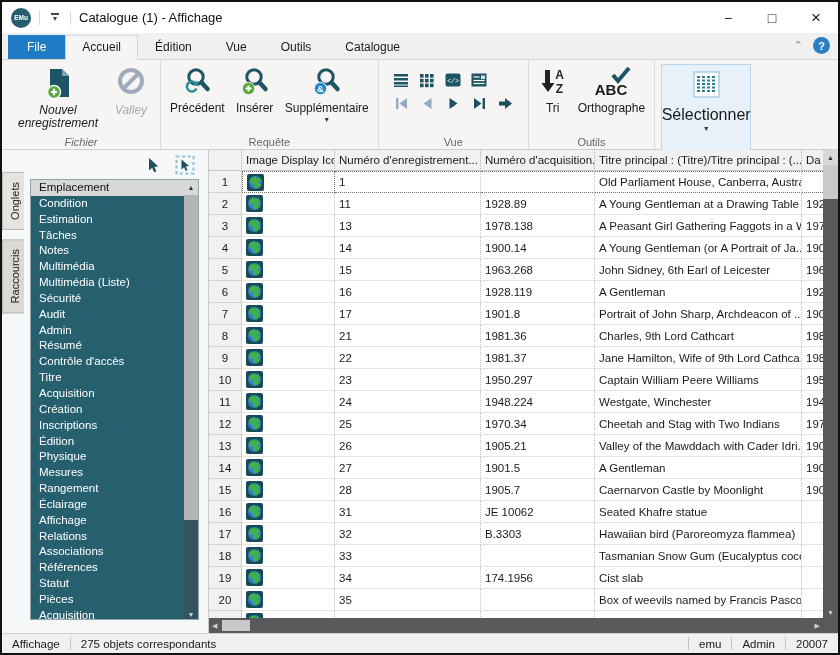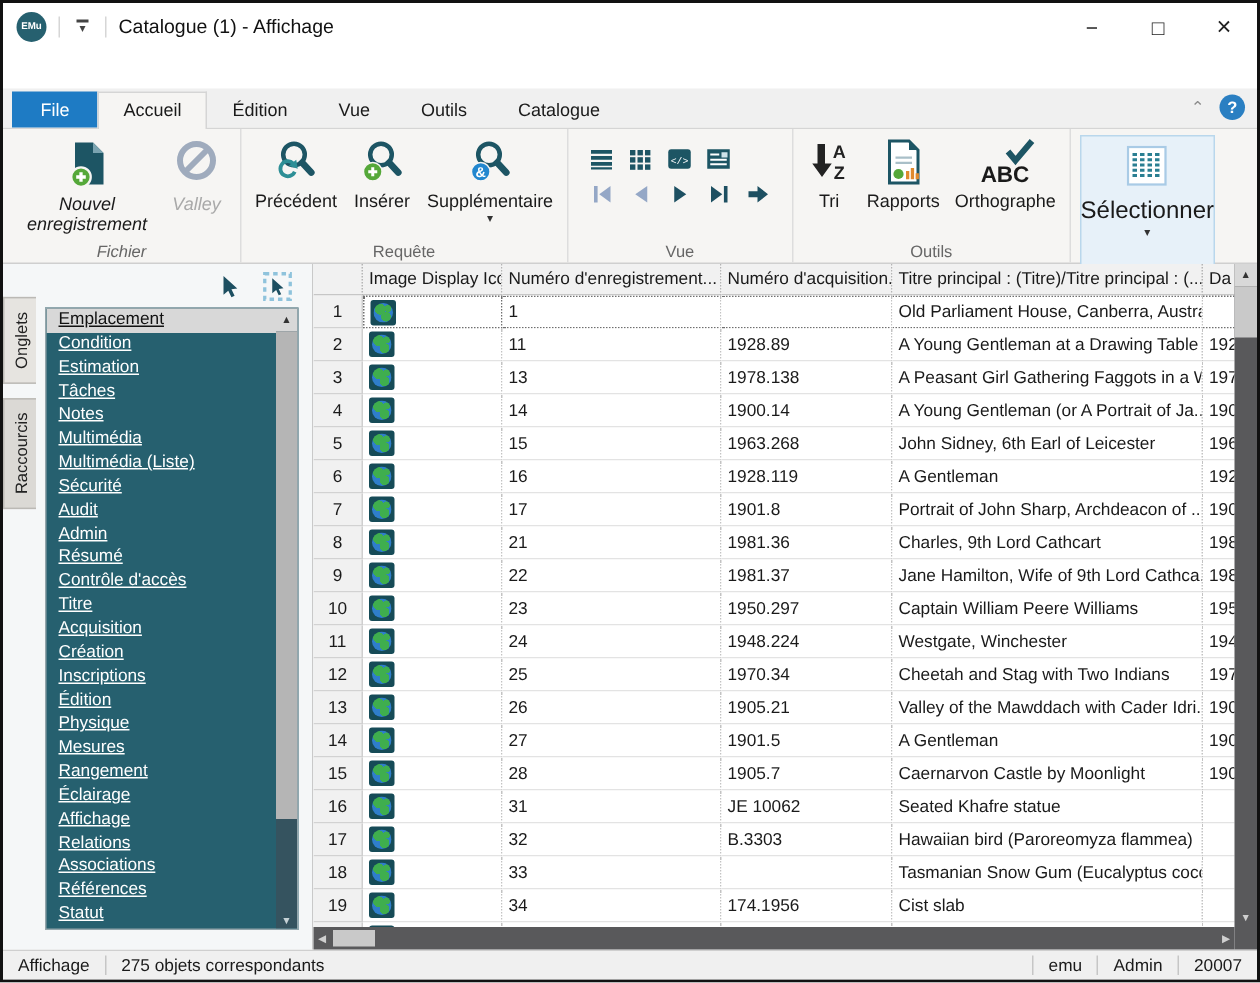--- a/index.html
+++ b/index.html
@@ -13,21 +13,21 @@
   .tb-sep{width:1px;height:14px;background:#d6d6d6;margin:0 8px;}
   .qat{display:flex;flex-direction:column;align-items:center;width:14px;cursor:default;}
   .qat .bar{width:8px;height:2px;background:#444;margin-bottom:1px;}
   .qat .chev{font-size:8px;color:#444;line-height:6px;}
   .title-text{font-size:13px;color:#111;}
   .win-controls{margin-left:auto;display:flex;height:100%;}
   .win-btn{width:44px;display:flex;align-items:center;justify-content:center;font-size:14px;color:#222;}
   .win-btn.close{font-size:17px;}
 
   
-  .menubar{height:26px;background:#f0f0f0;display:flex;align-items:flex-end;position:relative;flex:0 0 auto;margin-top:26px;}
+  .menubar{height:26px;background:#f0f0f0;display:flex;align-items:flex-end;position:relative;flex:0 0 auto;}
   .mtab{padding:5px 17px 5px;font-size:12px;color:#1a1a1a;}
   .mtab.file{background:#1e7bc4;color:#fff;margin-left:6px;padding:5px 19px;}
   .mtab.active{background:#f6f5f3;border:1px solid #d5d5d5;border-bottom:none;padding:4px 16px 6px;margin-bottom:-1px;z-index:2;}
   .menu-right{position:absolute;right:8px;top:4px;display:flex;align-items:center;gap:10px;}
   .collapse-chev{color:#8a8a8a;font-size:11px;}
   .help-circle{width:17px;height:17px;border-radius:50%;background:#2a7fc2;color:#fff;font-weight:bold;font-size:11px;display:flex;align-items:center;justify-content:center;}
 
   
   .ribbon{height:91px;background:#f6f5f3;border-top:1px solid #d5d5d5;border-bottom:1px solid #cfcfcf;display:flex;align-items:stretch;flex:0 0 auto;}
   .rgroup{position:relative;display:flex;align-items:flex-start;padding:3px 4px 16px;border-right:1px solid #ddd;}
@@ -46,21 +46,21 @@
   
   .content{flex:1 1 auto;display:flex;min-height:0;background:#f2f4f5;}
 
   
   .sidebar{width:207px;flex:0 0 auto;position:relative;background:#f5f7f8;border-right:1px solid #c9c9c9;}
   .tabstrip{position:absolute;left:0;top:22px;width:22px;display:flex;flex-direction:column;gap:9px;}
   .vtab{writing-mode:vertical-lr;transform:rotate(180deg);background:#dbd9d5;border:1px solid #bbb9b5;border-left:none;color:#222;font-size:11px;padding:9px 3px;}
   .vtab.active{background:#e6e4e0;}
   .side-tools{position:absolute;top:5px;right:13px;display:flex;gap:15px;align-items:center;}
   .sidelist{position:absolute;left:28px;right:9px;top:29px;bottom:13px;background:#26606f;border:1px solid #93a5ab;overflow:hidden;}
-  .sideitem{height:15.85px;line-height:15.85px;padding-left:8px;margin-right:14px;color:#fff;font-size:11.5px;white-space:nowrap;overflow:hidden;text-decoration:underline;}
+  .sideitem{height:15.85px;line-height:15.85px;padding-left:8px;margin-right:14px;color:#fff;font-size:11.5px;white-space:nowrap;overflow:hidden;}
   .sideitem.selected{background:#d8d8d8;color:#111;}
   .side-scroll{position:absolute;top:0;right:0;bottom:0;width:14px;background:#35535f;}
   .side-scroll .up{height:15px;background:#d8d8d8;color:#333;font-size:7px;display:flex;align-items:center;justify-content:center;}
   .side-scroll .thumb{position:absolute;top:15px;left:0;right:0;height:325px;background:#b5b5b5;}
   .side-scroll .down{position:absolute;bottom:1px;left:0;right:0;text-align:center;color:#c6d2d6;font-size:7px;}
 
   
   .tablewrap{flex:1 1 auto;position:relative;background:#fff;min-width:0;}
   .grid{position:absolute;left:0;top:0;right:15px;bottom:15px;overflow:hidden;}
   .trow{display:flex;height:22px;}
@@ -278,35 +278,20 @@
           <svg width="30" height="32" viewBox="0 0 30 32">
             <path d="M7 4 h5 v13 h4.5 L10 26 3.5 17 h3.5 z" fill="#222"></path>
             <text x="21.5" y="13" text-anchor="middle" font-size="12" font-weight="bold" fill="#222" font-family="Liberation Sans, sans-serif">A</text>
             <text x="21.5" y="27" text-anchor="middle" font-size="12" font-weight="bold" fill="#222" font-family="Liberation Sans, sans-serif">Z</text>
           </svg>
         </span>
         <span class="lbl">Tri</span>
       </div>
       <div class="rbtn">
         <span class="iconbox">
-          <svg width="32" height="32" viewBox="0 0 32 32">
-            <path d="M7 2 h13 l6 6 v22 H7 z" fill="#fff" stroke="#1d5564" stroke-width="2"></path>
-            <path d="M20 2 l6 6 h-6 z" fill="#1d5564"></path>
-            <line x1="11" y1="13" x2="22" y2="13" stroke="#a9bfc8" stroke-width="1.5"></line>
-            <line x1="11" y1="16.5" x2="22" y2="16.5" stroke="#a9bfc8" stroke-width="1.5"></line>
-            <circle cx="13" cy="24" r="3.4" fill="#55a839"></circle>
-            <rect x="18" y="22" width="2.2" height="5.5" fill="#e08a2e"></rect>
-            <rect x="21.2" y="20" width="2.2" height="7.5" fill="#e08a2e"></rect>
-            <rect x="24.4" y="23.5" width="2.2" height="4" fill="#e08a2e"></rect>
-          </svg>
-        </span>
-        <span class="lbl">Rapports</span>
-      </div>
-      <div class="rbtn">
-        <span class="iconbox">
           <svg width="44" height="32" viewBox="0 0 44 32">
             <path d="M24 9 l5 6 L40 2" stroke="#1d5564" stroke-width="4" fill="none"></path>
             <text x="22" y="29" text-anchor="middle" font-size="15" font-weight="bold" fill="#1a1a1a" font-family="Liberation Sans, sans-serif">ABC</text>
           </svg>
         </span>
         <span class="lbl">Orthographe</span>
       </div>
       <div class="rgroup-label">Outils</div>
     </div>
 

